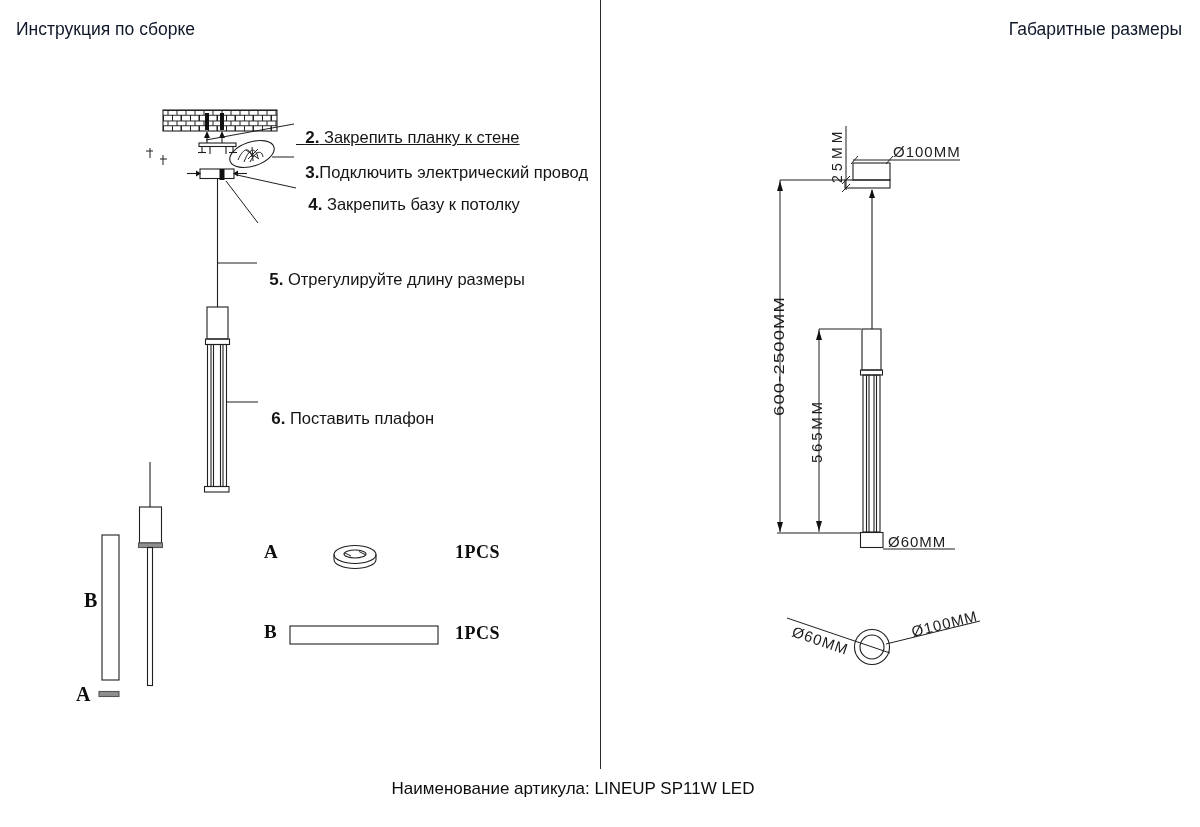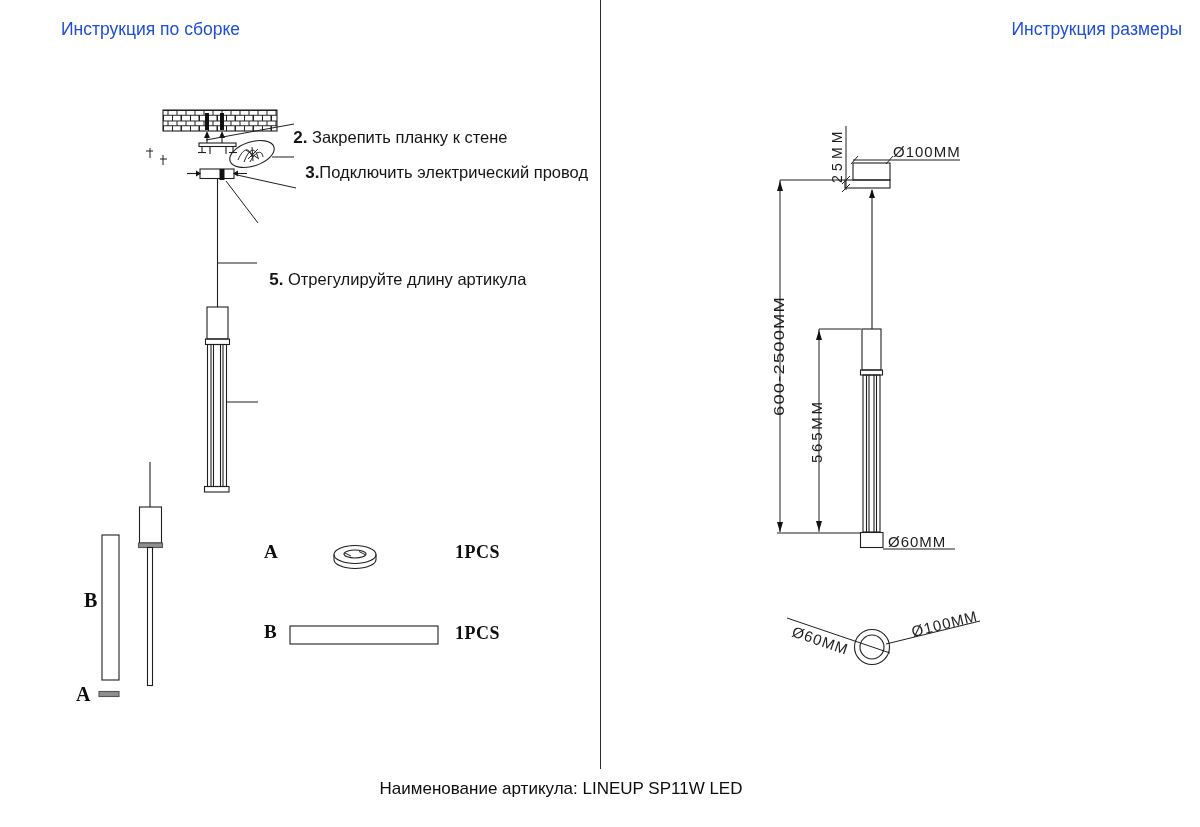--- a/index.html
+++ b/index.html
@@ -1,20 +1,20 @@
 <!DOCTYPE html>
 <html><head>
 <meta charset="utf-8">
 <style>
   html,body{margin:0;padding:0;background:#fff;}
   #page{position:relative;width:1200px;height:827px;background:#ffffff;overflow:hidden;
         font-family:"Liberation Sans",sans-serif;color:#111;}
   #art{position:absolute;left:0;top:0;}
   .lbl{position:absolute;white-space:pre;line-height:1.05;}
-  .title{font-size:17.5px;color:#1d4ed8;margin-left:45px;}
+  .title{font-size:17.5px;color:#0f172a;}
   .step{font-size:16.5px;color:#151515;}
   .step .num{font-weight:700;font-size:17px;}
   .cad{font-family:"Liberation Serif",serif;font-weight:700;color:#0d0d0d;}
   .part-letter{font-size:19px;}
   .part-qty{font-size:18px;letter-spacing:.5px;text-align:center;}
   .side-letter{font-size:20px;}
   .footer{font-size:17px;color:#0d0d0d;text-align:center;}
   svg text{font-family:"Liberation Sans",sans-serif;fill:#1c1c1c;}
   .dim{font-size:15px;letter-spacing:1px;}
   .dim-sm{font-size:14px;letter-spacing:.5px;}
@@ -180,35 +180,41 @@
   <text class="dim-sm" transform="translate(842,183) rotate(-90)" textLength="52">25MM</text>
   <text class="dim" x="893" y="157">Ø100MM</text>
   <text class="dim" transform="translate(784,416) rotate(-90)" textLength="120" lengthAdjust="spacingAndGlyphs">600-2500MM</text>
   <text class="dim" transform="translate(822,463) rotate(-90)" textLength="62">565MM</text>
   <text class="dim" x="888" y="547">Ø60MM</text>
   <text class="dim" transform="translate(791,636) rotate(19)">Ø60MM</text>
   <text class="dim" transform="translate(913,637) rotate(-14)">Ø100MM</text>
 </svg>
 
 <div class="lbl title" style="left:16px;top:20px;">Инструкция по сборке</div>
-<div class="lbl title" style="right:18px;top:20px;">Инструкция размеры</div>
-
-<div class="lbl step" style="left:284px;top:112px;">
+<div class="lbl title" style="right:18px;top:20px;">Габаритные размеры</div>
+
+<div class="lbl step" style="left:296px;top:112px;text-decoration:underline;">
   <span class="num">2.</span><span> Закрепить планку к стене</span>
 </div>
 <div class="lbl step" style="left:296px;top:147px;text-align:center;">
   <span class="num">3.</span><span>Подключить электрический провод</span>
 </div>
+<div class="lbl step" style="left:299px;top:179px;">
+  <span class="num">4.</span><span> Закрепить базу к потолку</span>
+</div>
 <div class="lbl step" style="left:260px;top:254px;">
-  <span class="num">5.</span><span> Отрегулируйте длину артикула</span>
+  <span class="num">5.</span><span> Отрегулируйте длину размеры</span>
+</div>
+<div class="lbl step" style="left:262px;top:393px;">
+  <span class="num">6.</span><span> Поставить плафон</span>
 </div>
 
 <div class="lbl cad side-letter" style="left:84px;top:590px;">B</div>
 <div class="lbl cad side-letter" style="left:76px;top:684px;">A</div>
 
 <div class="lbl cad part-letter" style="left:264px;top:542px;">A</div>
 <div class="lbl cad part-qty" style="left:455px;top:543px;">1PCS</div>
 <div class="lbl cad part-letter" style="left:264px;top:622px;">B</div>
 <div class="lbl cad part-qty" style="left:455px;top:624px;">1PCS</div>
 
-<div class="lbl footer" style="left:0;top:780px;width:1122px;">Наименование артикула: LINEUP SP11W LED</div>
+<div class="lbl footer" style="left:12px;top:780px;width:1122px;">Наименование артикула: LINEUP SP11W LED</div>
 
 </div>
 
 </body></html>

